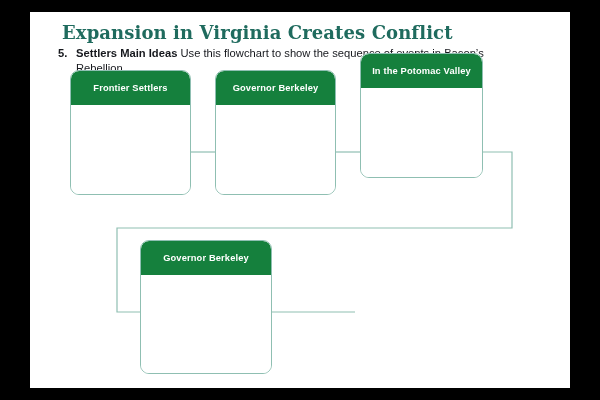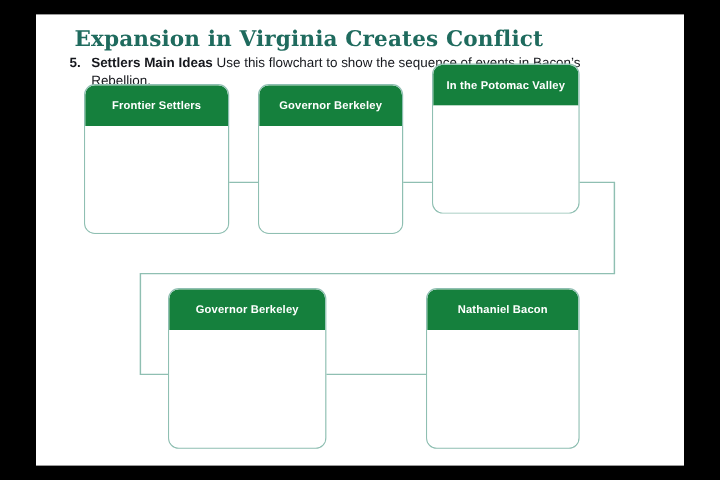--- a/index.html
+++ b/index.html
@@ -144,19 +144,15 @@
     <div class="node" style="left:330px; top:41px; width:123px; height:125px;">
       <div class="node-header">In the Potomac Valley</div>
       <div class="node-body"></div>
     </div>
 
     <div class="node" style="left:110px; top:228px; width:132px; height:134px;">
       <div class="node-header">Governor Berkeley</div>
       <div class="node-body"></div>
     </div>
 
-    <div class="node" style="left:325px; top:228px; width:128px; height:134px;">
-      <div class="node-header">Nathaniel Bacon</div>
-      <div class="node-body"></div>
-    </div>
 
   </div>
 </div>
 
 </body></html>

